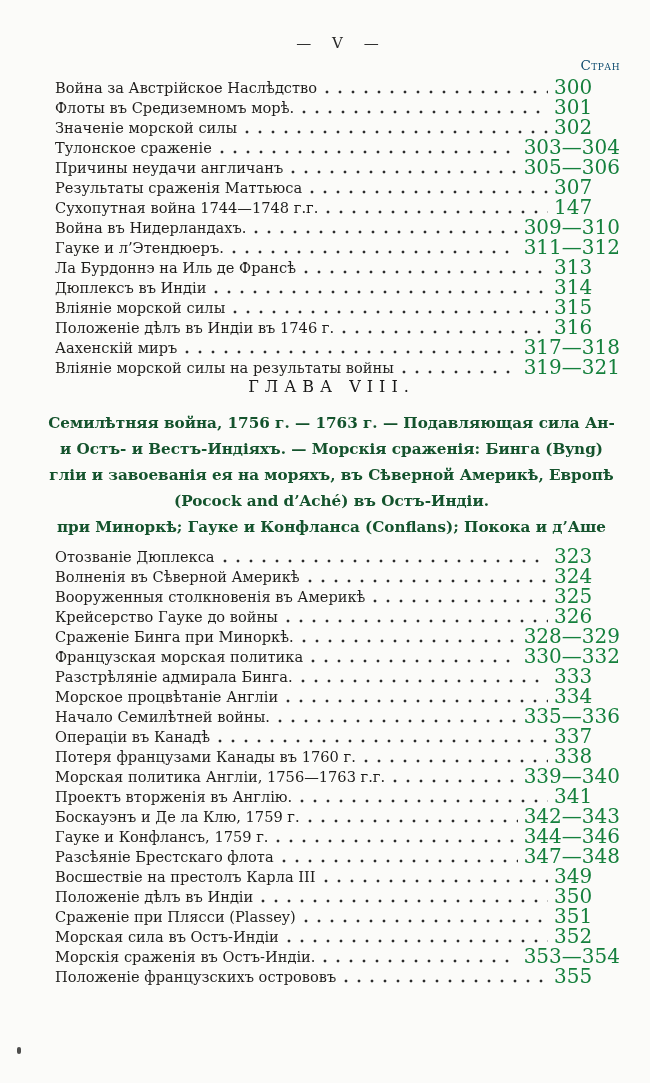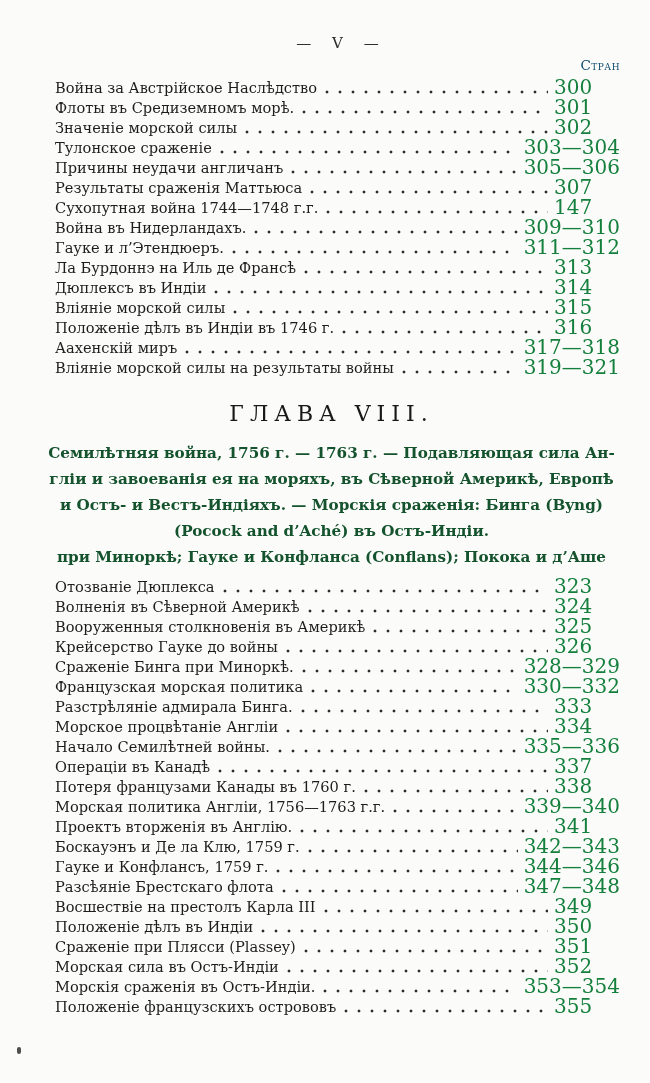--- a/index.html
+++ b/index.html
@@ -55,24 +55,24 @@
     background-size: 13px 4px;
     background-repeat: repeat-x;
     background-position: left bottom;
   }
   .toc-pages {
     flex: 0 0 66px;
     font-size: 20px;
     color: #15803d;
   }
   .chapter-head {
-    margin-top: 24px;
+    margin-top: 0;
     margin-left: -12px;
     text-align: center;
-    font-size: 22px;
+    font-size: 16px;
     letter-spacing: 6px;
     color: #181818;
   }
   .summary {
     margin-top: 14px;
     margin-left: -12px;
     font-weight: bold;
     font-size: 15.2px;
     line-height: 26px;
     text-align: center;
@@ -194,22 +194,22 @@
         <span class="toc-title">Вліяніе морской силы на результаты войны</span>
         <span class="leader"></span>
         <span class="toc-pages">319—321</span>
       </div>
     </div>
 
   <div class="chapter-head">ГЛАВА VIII.</div>
 
   <div class="summary">
     <div>Семилѣтняя война, 1756 г. — 1763 г. — Подавляющая сила Ан-</div>
+    <div>и Остъ- и Вестъ-Индіяхъ. — Морскія сраженія: Бинга (Byng)</div>
     <div>гліи и завоеванія ея на моряхъ, въ Сѣверной Америкѣ, Европѣ</div>
-    <div>и Остъ- и Вестъ-Индіяхъ. — Морскія сраженія: Бинга (Byng)</div>
     <div>(Pocock and d’Aché) въ Остъ-Индіи.</div>
     <div>при Миноркѣ; Гауке и Конфланса (Conflans); Покока и д’Аше</div>
   </div>
 
   <div class="toc toc-second" id="toc2">
 
       <div class="toc-row">
         <span class="toc-title">Отозваніе Дюплекса</span>
         <span class="leader"></span>
         <span class="toc-pages">323</span>

